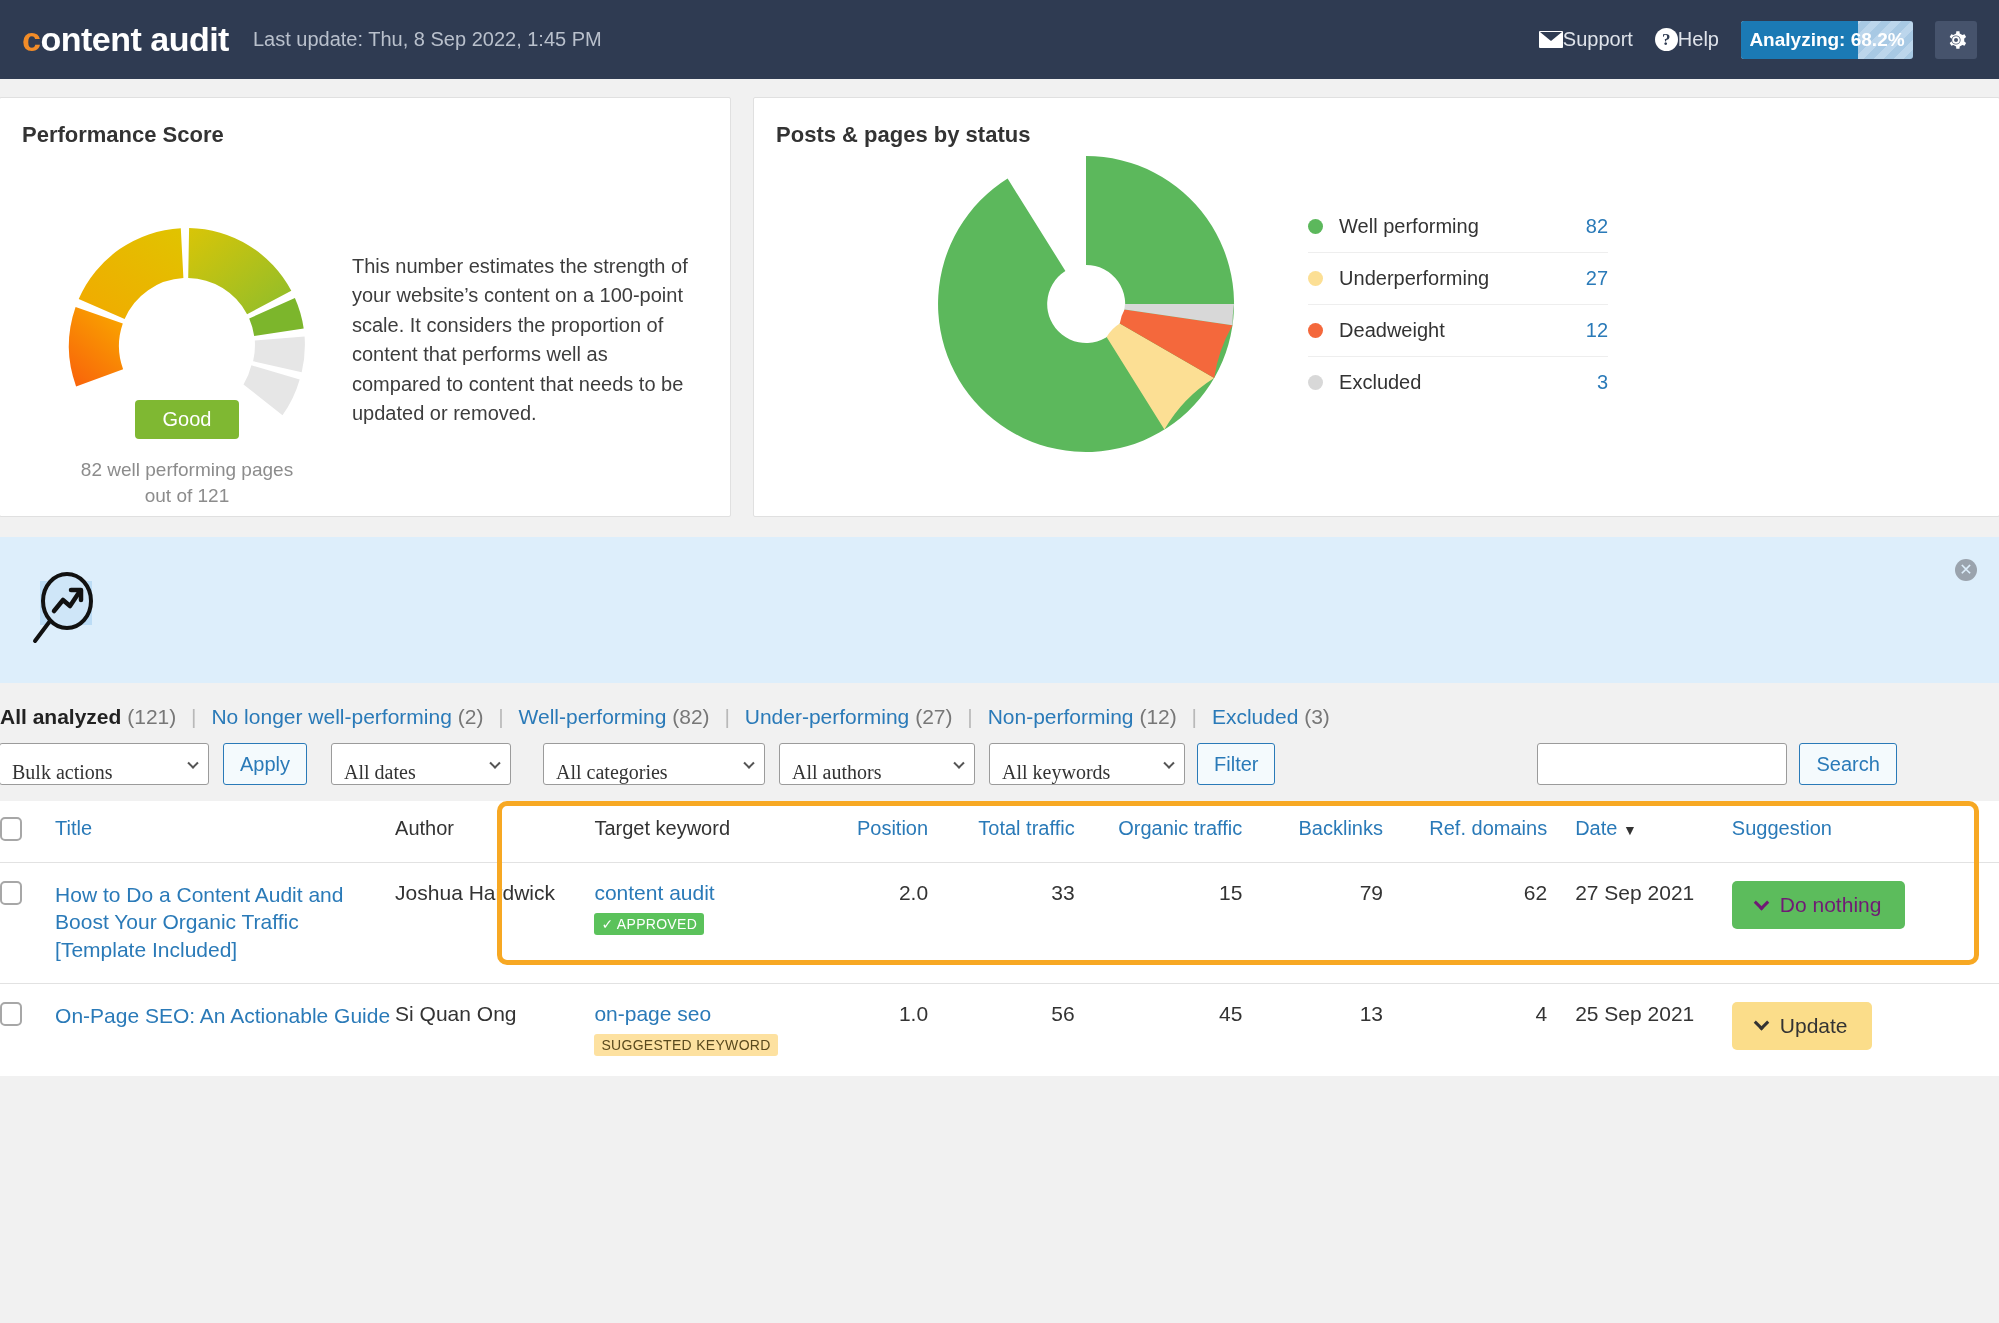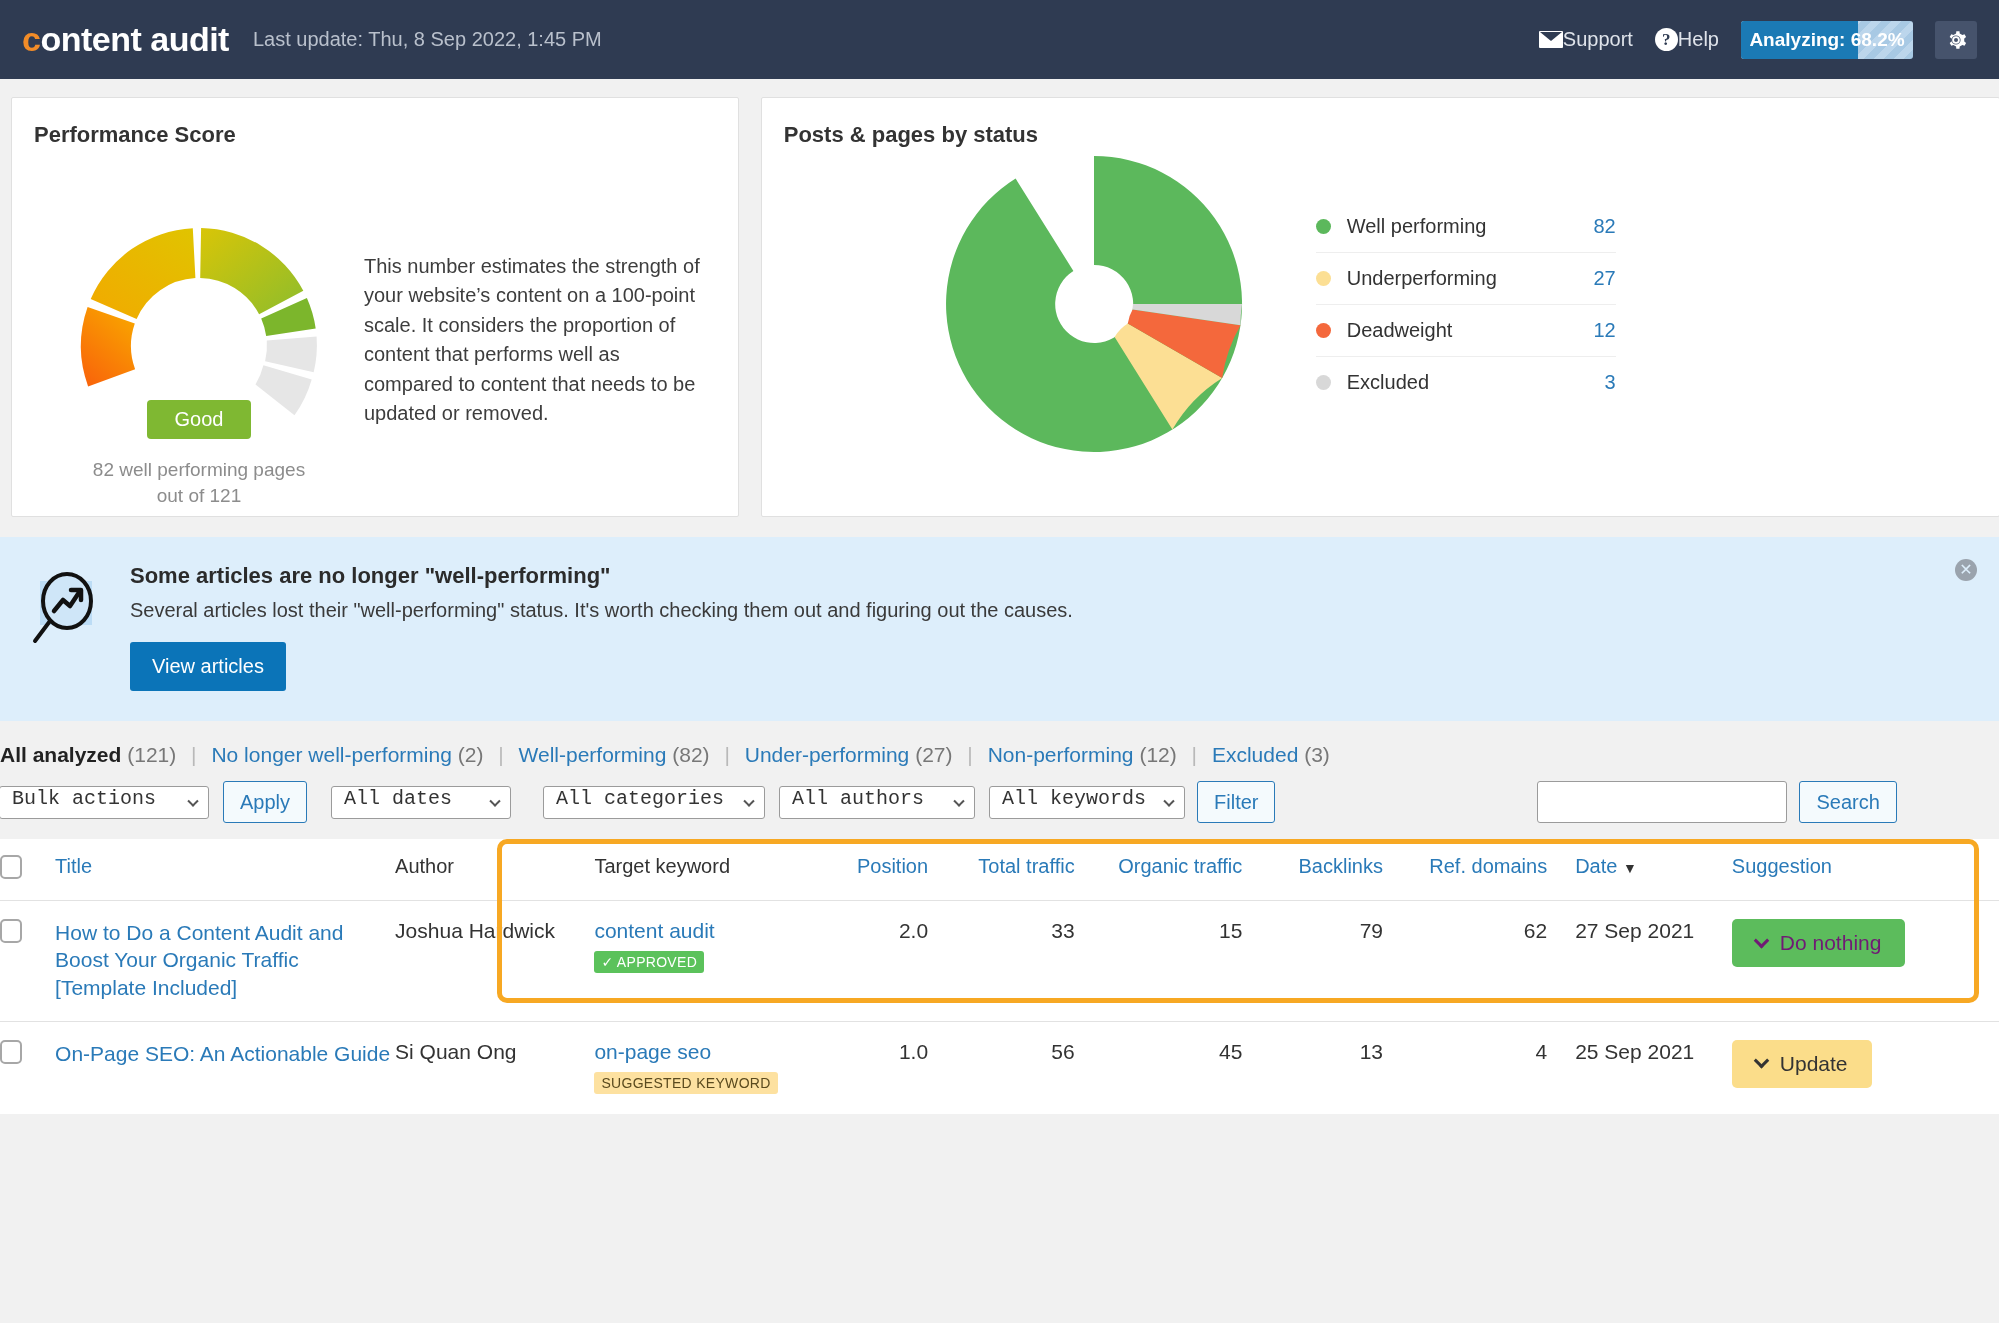--- a/index.html
+++ b/index.html
@@ -60,21 +60,21 @@
   .progress .txt{
     position:absolute;inset:0;display:flex;align-items:center;justify-content:center;
     color:#fff;font-size:19px;font-weight:bold;white-space:nowrap;
   }
   .gear-btn{
     width:42px;height:38px;background:#46536c;border-radius:3px;
     display:flex;align-items:center;justify-content:center;cursor:pointer;
   }
 
   
-  .cards{ display:flex; gap:22px; padding: 18px 0 0 12px; }
+  .cards{ display:flex; gap:22px; padding: 18px 0 0 0; }
   .card{
     background:#fff; border:1px solid #e0e0e0; border-radius:2px;
   }
   #perf-card{ width:775px; height:420px; padding:24px 22px; margin-left:-1px;}
   #status-card{ width:1322px; height:420px; padding:24px 22px; margin-right:-1px;}
   .card-title{ font-size:22px;font-weight:bold;color:#333; }
 
   .perf-body{ display:flex; align-items:flex-start; margin-top:12px;}
   .gauge-wrap{ width:330px; position:relative; text-align:center;}
   .gauge{ position:relative;width:300px;height:230px;margin:16px auto 0; }
@@ -131,24 +131,24 @@
     padding:22px 0 14px 0; font-size:21px; color:#333; white-space:nowrap;
   }
   .tabs a{ color:#2a7ab8; text-decoration:none; cursor:pointer;}
   .tabs .active{ font-weight:bold; color:#222;}
   .tabs .cnt{ color:#777; }
   .tabs .sep{ color:#b9b9b9; padding:0 9px; }
 
   
   .filterbar{ display:flex; align-items:center; gap:0; padding-bottom:16px;}
   .sel{
-    height:33px; background:#fff; border:1px solid #9b9b9b; border-radius:3px;
+    height:42px; background:#fff; border:1px solid #9b9b9b; border-radius:3px;
     font-size:20px; color:#333; padding:0 34px 0 12px; position:relative;
-    display:flex; align-items:flex-start; cursor:pointer;
-    font-family:Liberation Mono, monospace;
+    display:flex; align-items:flex-end; cursor:pointer;
+    font-family:Liberation Serif, serif;
   }
   .sel .chev{
     position:absolute; right:11px; top:50%; transform:translateY(-60%) rotate(45deg);
     width:8px;height:8px;border-right:2px solid #555;border-bottom:2px solid #555;
   }
   .btn-outline{
     height:42px; border:1px solid #2a7ab8; background:#f4fafd; color:#2a7ab8;
     font-size:20px; border-radius:3px; padding:0 16px; cursor:pointer;
     font-family:"Liberation Sans",sans-serif;
   }
@@ -325,25 +325,20 @@
 
 <div class="notice">
   <div class="notice-icon">
     <svg width="80" height="80" viewBox="0 0 80 80">
       <rect x="10" y="12" width="52" height="44" fill="#bcdcf5"></rect>
       <ellipse cx="37" cy="32" rx="24" ry="27" fill="#cfe6f8" stroke="#111" stroke-width="4"></ellipse>
       <line x1="20" y1="52" x2="5" y2="72" stroke="#111" stroke-width="4" stroke-linecap="round"></line>
       <polyline points="24,42 33,31 40,37 50,22" fill="none" stroke="#111" stroke-width="4.5" stroke-linejoin="round" stroke-linecap="round"></polyline>
       <polyline points="41,21 51,21 51,31" fill="none" stroke="#111" stroke-width="4.5" stroke-linejoin="round" stroke-linecap="round"></polyline>
     </svg>
-  </div>
-  <div class="notice-body">
-    <div class="notice-title">Some articles are no longer "well-performing"</div>
-    <div class="notice-text">Several articles lost their "well-performing" status. It's worth checking them out and figuring out the causes.</div>
-    <button class="notice-btn">View articles</button>
   </div>
   <div class="notice-close">✕</div>
 </div>
 
 <div class="tabs">
   <span class="active">All analyzed</span>
   <span class="cnt">(121)</span>
   <span class="sep">|</span>
   <a>No longer well-performing</a>
   <span class="cnt">(2)</span>

